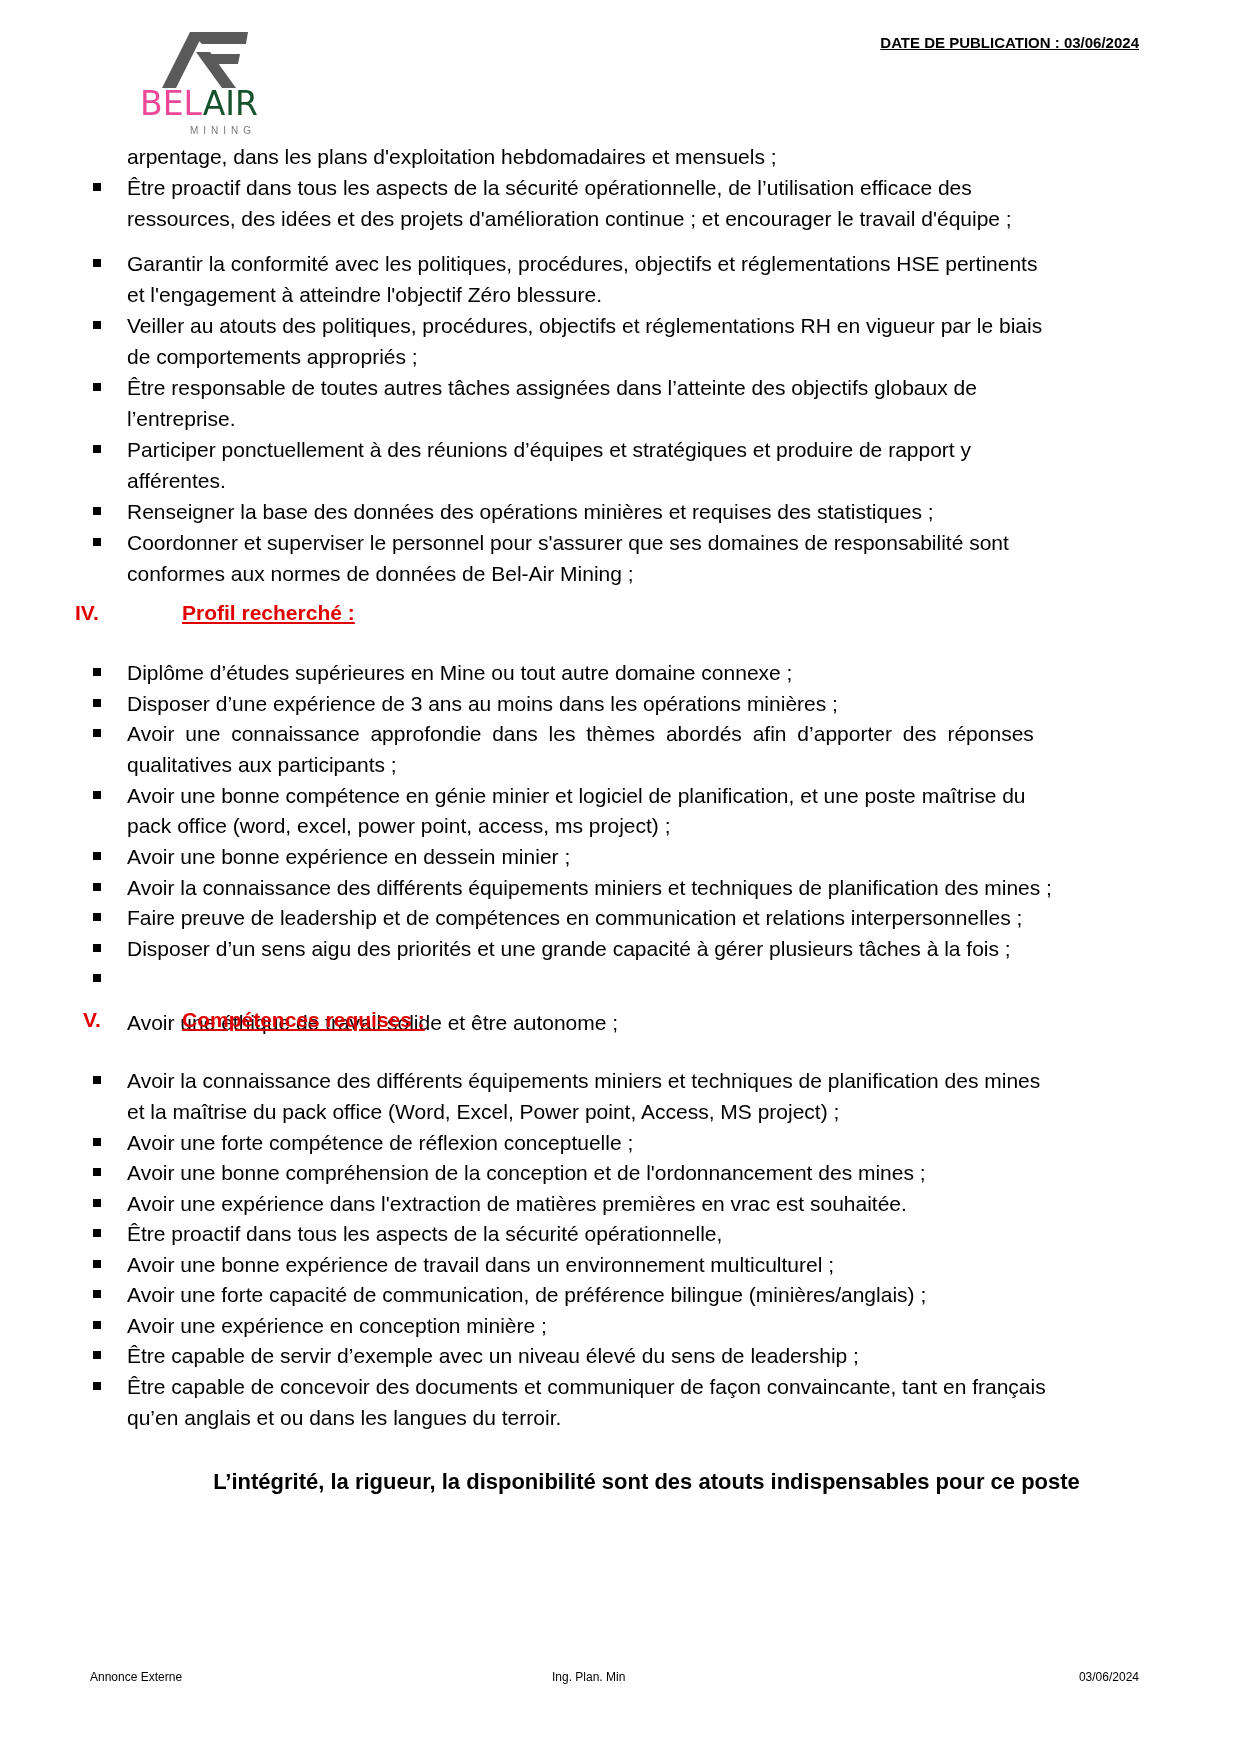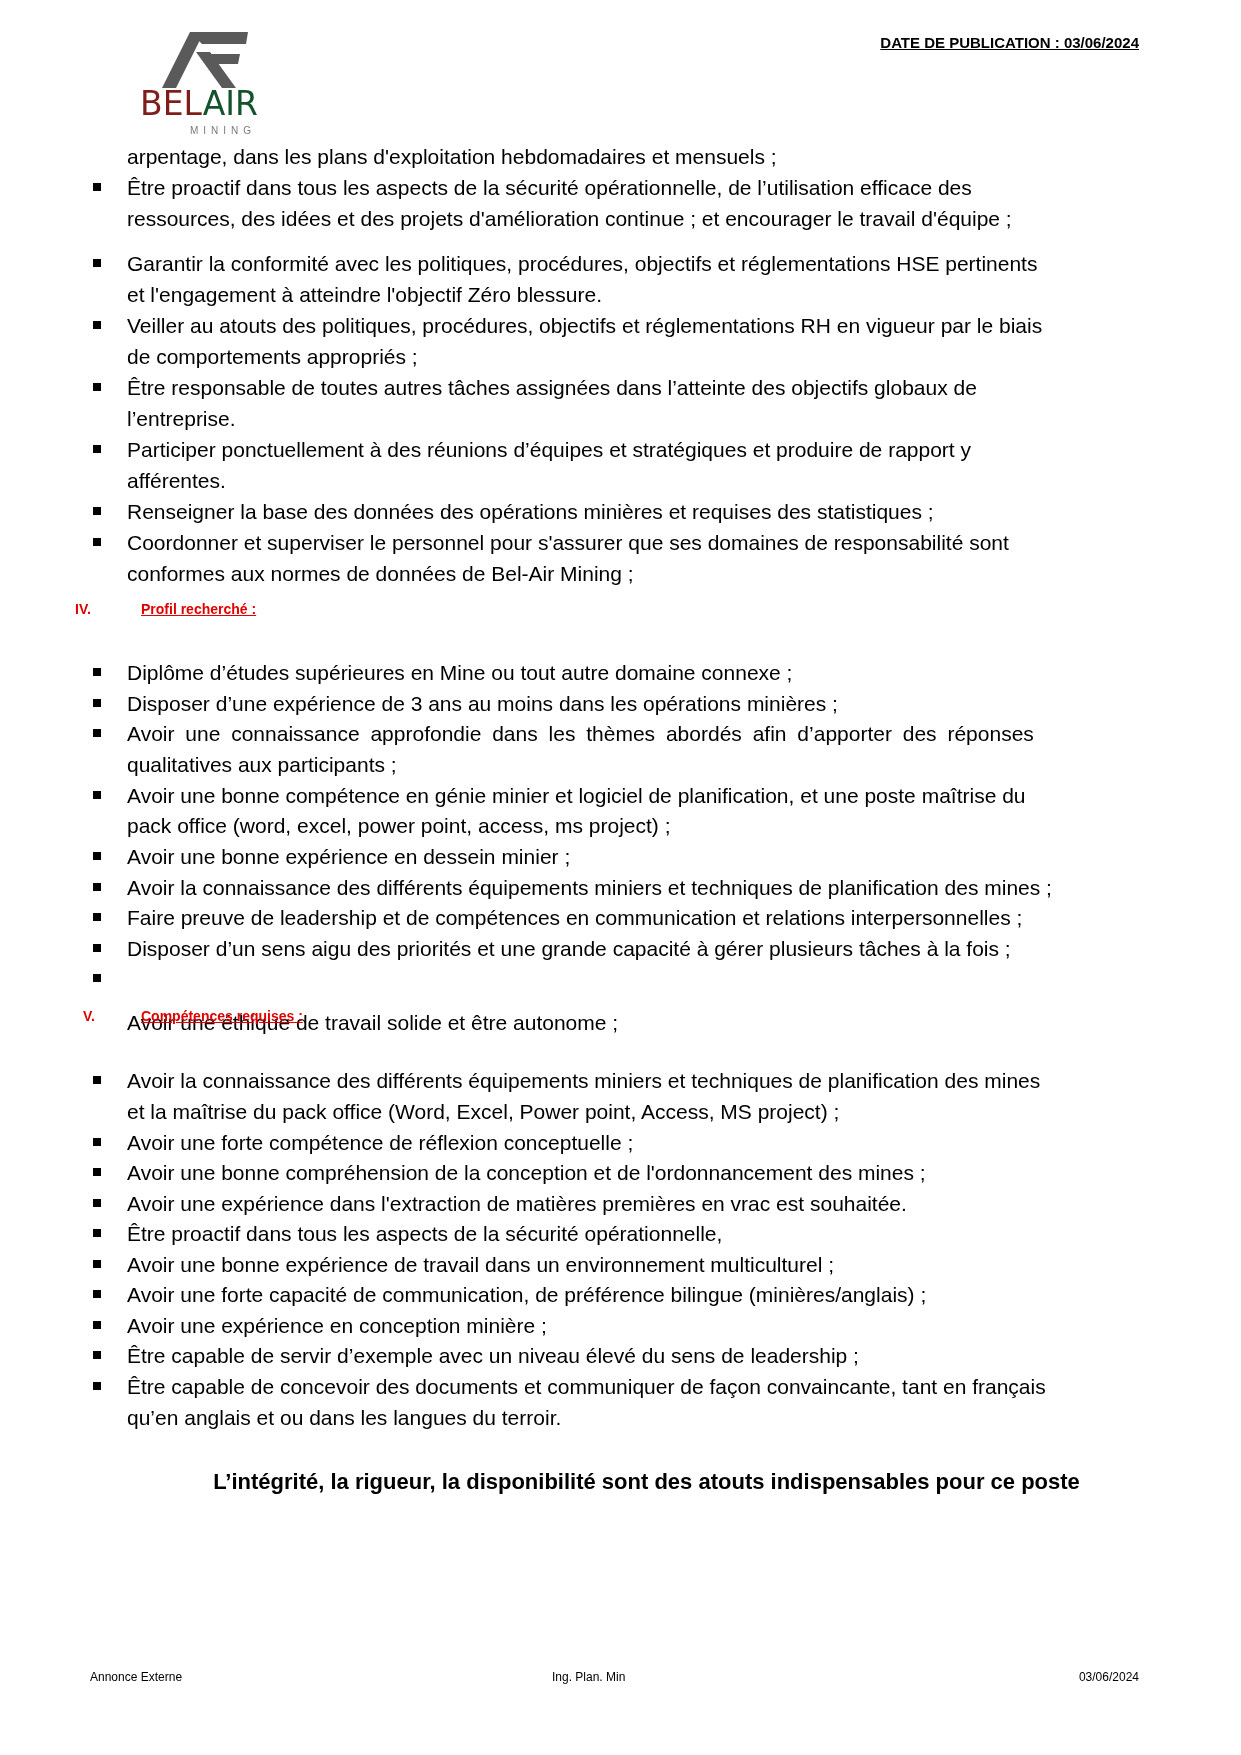--- a/index.html
+++ b/index.html
@@ -2,30 +2,30 @@
 <html><head>
 <meta charset="utf-8">
 <style>
   html, body { margin: 0; padding: 0; background: #ffffff; }
   body { width: 1241px; height: 1755px; position: relative; overflow: hidden;
          font-family: "Liberation Sans", sans-serif; color: #000; }
   .logo { position: absolute; left: 140px; top: 32px; width: 130px; height: 110px; }
   .logo svg { position: absolute; left: 22px; top: 0; }
   .logo-word { position: absolute; left: 0; top: 55px; font-family: "DejaVu Sans", sans-serif;
                font-size: 33px; letter-spacing: 0px; line-height: 1; }
-  .logo-word .bel { color: #7f1d1d; }
+  .logo-word .bel { color: #ec4899; }
   .logo-word .air { color: #14532d; }
   .logo-sub { position: absolute; left: 50px; top: 93px; font-size: 10px; letter-spacing: 5px; color: #7a7a7a; }
   .pubdate { position: absolute; right: 102px; top: 34px; font-size: 15px; font-weight: bold;
              text-decoration: underline; }
   .content { position: absolute; left: 0; top: 0; width: 1241px; }
   .item { position: absolute; left: 127px; width: 1022px; font-size: 21px; line-height: 31px; }
   .bullet { position: absolute; left: 93px; width: 8px; height: 8px; background: #000; }
-  .heading { position: absolute; font-size: 14px; font-weight: bold; color: #e00000; }
-  .heading .title { text-decoration: underline; }
+  .heading { position: absolute; font-size: 21px; font-weight: bold; color: #e00000; }
+  .heading .title { text-decoration: underline; margin-left: 41px; }
   .justify { text-align: justify; text-align-last: left; }
   .closing { position: absolute; left: 0; width: 1241px; top: 1469px; text-align: center;
              font-size: 22px; font-weight: bold; padding-left: 52px; box-sizing: border-box; }
   .footer { position: absolute; top: 1670px; font-size: 12px; }
 </style>
 </head>
 <body>
 
 <div class="logo">
   <svg width="86" height="56" viewBox="0 0 86 56">

